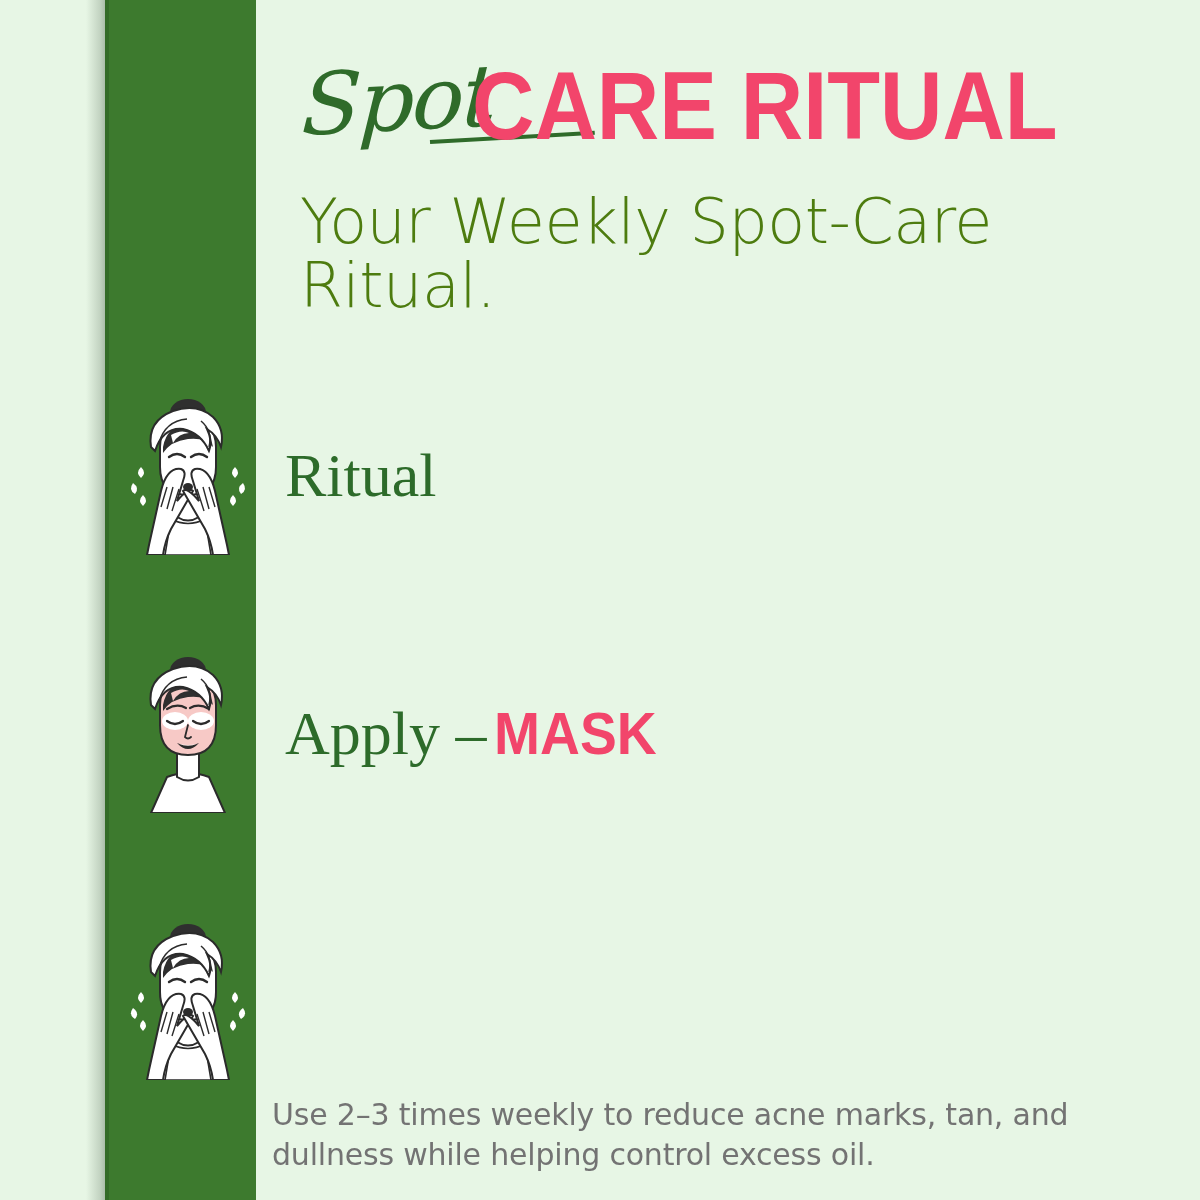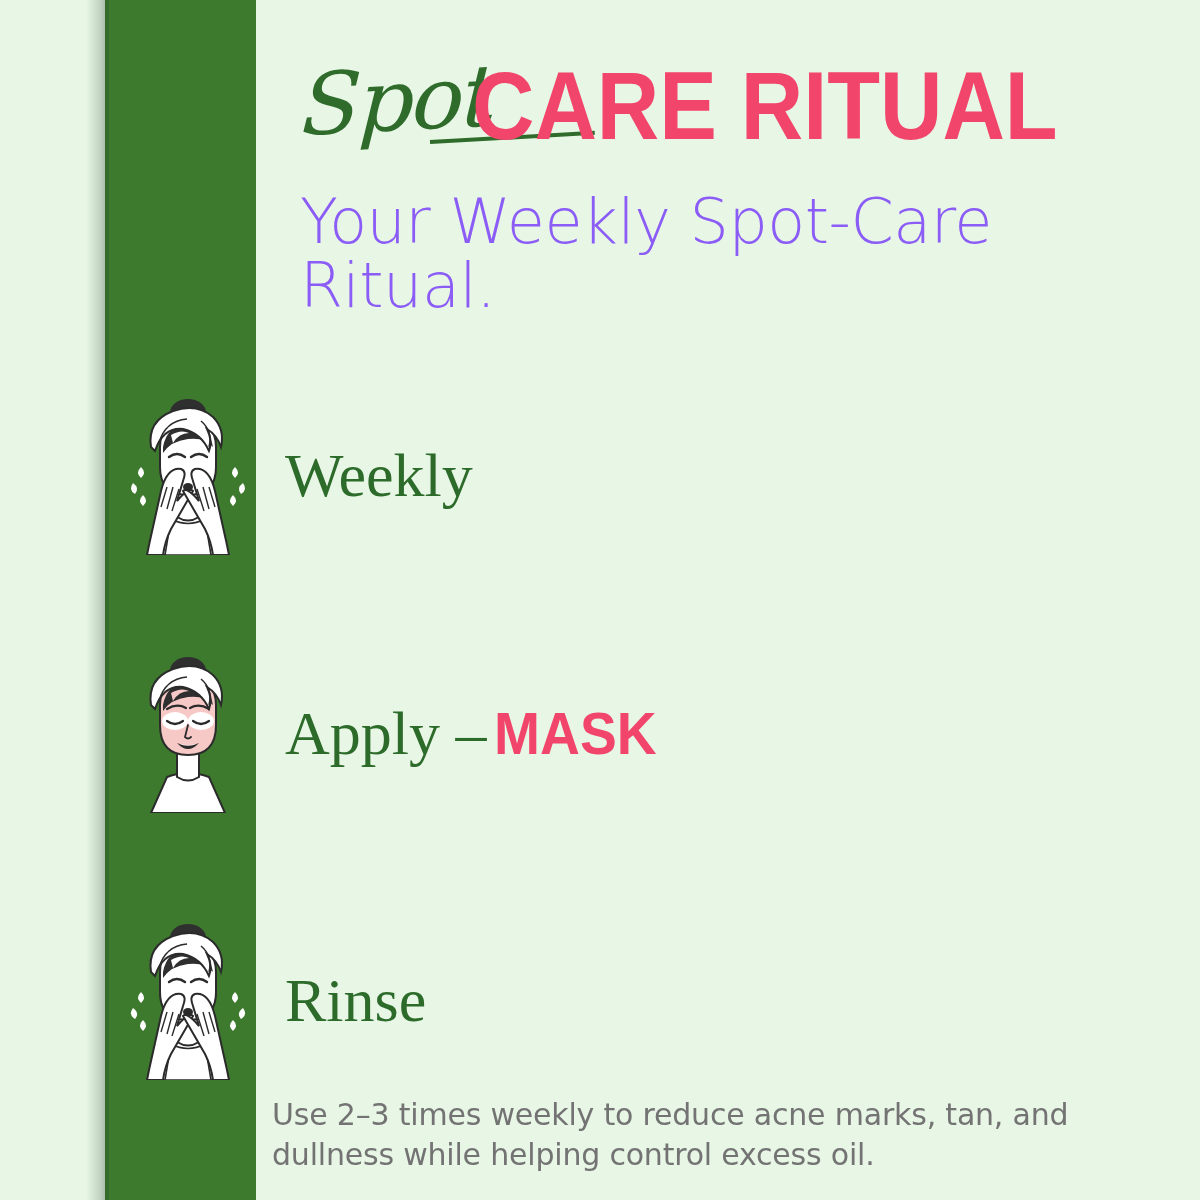--- a/index.html
+++ b/index.html
@@ -100,21 +100,21 @@
   
   .subtitle {
     position: absolute;
     left: 300px;
     top: 190px;
     width: 740px;
     font-family: "DejaVu Sans", sans-serif;
     font-weight: 300;
     font-size: 62px;
     line-height: 1.04;
-    color: #8b5cf6;
+    color: #4d7c0f;
     letter-spacing: -0.5px;
   }
 
   
   .step {
     position: absolute;
     left: 0;
     width: 1200px;
     height: 160px;
   }
@@ -220,21 +220,21 @@
 
         <path d="M16 72 q6 6 0 11 q-6 -5 0 -11" fill="#ffffff"></path>
         <path d="M8 88 q7 5 2 11 q-7 -4 -2 -11" fill="#ffffff"></path>
         <path d="M18 100 q6 6 0 11 q-6 -5 0 -11" fill="#ffffff"></path>
         <path d="M110 72 q-6 6 0 11 q6 -5 0 -11" fill="#ffffff"></path>
         <path d="M118 88 q-7 5 -2 11 q7 -4 2 -11" fill="#ffffff"></path>
         <path d="M108 100 q-6 6 0 11 q6 -5 0 -11" fill="#ffffff"></path>
       </svg>
     </div>
     <div class="step-label">
-      <span>Weekly</span>
+      <span>Ritual</span>
     </div>
   </div>
 
   <div class="step" id="step-1">
     <div class="step-icon">
       <svg viewBox="0 0 126 160" xmlns="http://www.w3.org/2000/svg">
 
         <path d="M26 160 L42 124 Q63 116 84 124 L100 160 Z" fill="#ffffff" stroke="#2b2b2b" stroke-width="2"></path>
 
         <path d="M52 98 L52 124 Q63 131 74 124 L74 98 Z" fill="#ffffff" stroke="#2b2b2b" stroke-width="2"></path>
@@ -291,20 +291,17 @@
         <path d="M42 92 L36 112 M48 92 L42 114 M54 94 L47 116" stroke="#2b2b2b" stroke-width="1.4" fill="none"></path>
         <path d="M84 92 L90 112 M78 92 L84 114 M72 94 L79 116" stroke="#2b2b2b" stroke-width="1.4" fill="none"></path>
         <path d="M16 72 q6 6 0 11 q-6 -5 0 -11" fill="#ffffff"></path>
         <path d="M8 88 q7 5 2 11 q-7 -4 -2 -11" fill="#ffffff"></path>
         <path d="M18 100 q6 6 0 11 q-6 -5 0 -11" fill="#ffffff"></path>
         <path d="M110 72 q-6 6 0 11 q6 -5 0 -11" fill="#ffffff"></path>
         <path d="M118 88 q-7 5 -2 11 q7 -4 2 -11" fill="#ffffff"></path>
         <path d="M108 100 q-6 6 0 11 q6 -5 0 -11" fill="#ffffff"></path>
       </svg>
     </div>
-    <div class="step-label">
-      <span>Rinse</span>
-    </div>
   </div>
 
   <div class="footer">Use 2–3 times weekly to reduce acne marks, tan, and dullness while helping control excess oil.</div>
 
 </div>
 
 </body></html>

